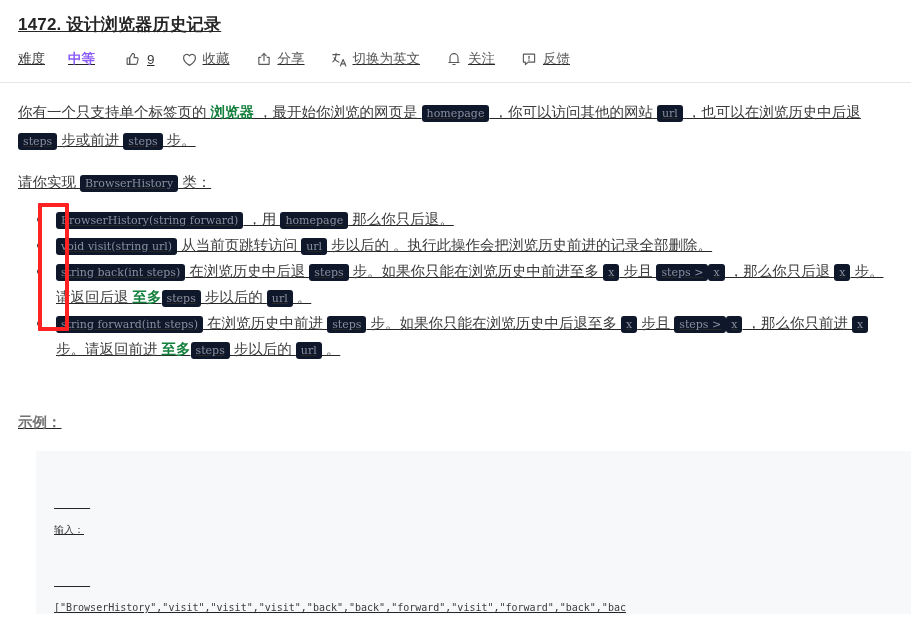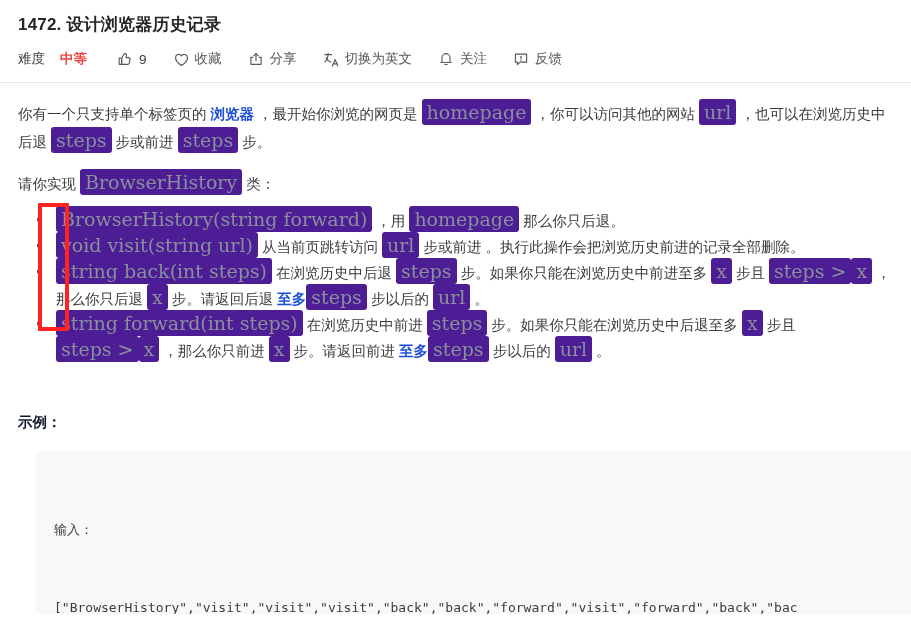--- a/index.html
+++ b/index.html
@@ -7,21 +7,21 @@
     margin: 0; padding: 0;
     width: 911px; height: 628px;
     background: #ffffff;
     overflow: hidden;
   }
   body {
     font-family: "Liberation Sans", "DejaVu Sans", sans-serif;
     color: #262626;
     -webkit-font-smoothing: antialiased;
   }
-  .page { position: relative; width: 911px; height: 628px; padding: 0 18px; }
+  .page { position: relative; width: 911px; height: 628px; padding: 0 18px; text-decoration: underline; }
 
   
   .title {
     font-size: 17px;
     font-weight: bold;
     color: #262626;
     padding-top: 13px;
     letter-spacing: .2px;
   }
   .meta-bar {
@@ -33,42 +33,42 @@
     color: #3c3c3c;
     white-space: nowrap;
   }
   .meta-item {
     display: inline-flex;
     align-items: center;
     gap: 6px;
     margin-right: 26px;
     color: #595959;
   }
-  .meta-item.difficulty { gap: 15px; margin-right: 30px; }
+  .meta-item.difficulty { gap: 23px; margin-right: 30px; }
   .diff-label { color: #3c3c3c; }
-  .diff-value { color: #ef4444; font-weight: bold; }
+  .diff-value { color: #8b5cf6; font-weight: bold; }
   .ic { display: inline-block; width: 16px; height: 16px; line-height: 0; }
   .ic svg { display: block; }
   .count { color: #3c3c3c; }
 
   .divider {
     height: 1px;
     background: #e7e7e7;
     margin: 14px -18px 0 -18px;
   }
 
   
   .content { padding-top: 16px; font-size: 14.5px; line-height: 26px; color: #3c3c3c; }
   .para { margin: 0 0 0 0; }
-  b, .b { font-weight: bold; color: #1d4ed8; }
+  b, .b { font-weight: bold; color: #15803d; }
   code, .code {
     font-family: "DejaVu Serif", "Liberation Serif", serif;
-    background: #4c1d95;
+    background: #0f172a;
     color: #8a8f9c;
-    font-size: 19px;
+    font-size: 11px;
     padding: 2px 5px;
     border-radius: 3px;
     white-space: pre;
   }
   .p2 { margin-top: 14px; }
 
   ul.methods {
     margin: 10px 0 0 0;
     padding-left: 38px;
     list-style: none;
@@ -99,30 +99,30 @@
     border-radius: 1px;
     pointer-events: none;
     z-index: 5;
   }
 
   
   .example-head {
     margin-top: 46px;
     font-size: 14.5px;
     font-weight: bold;
-    color: #0f172a;
+    color: #737373;
   }
   .codeblock {
     margin-top: 16px;
     margin-left: 18px;
     margin-right: -18px;
     background: #f7f8fa;
     padding: 14px 18px 18px 18px;
     font-family: "DejaVu Sans Mono", "Liberation Mono", monospace;
-    font-size: 13px;
+    font-size: 10px;
     line-height: 26px;
     color: #3c3c3c;
     white-space: pre;
     overflow: hidden;
     height: 163px;
   }
   .codeblock div { white-space: pre; }
 </style>
 </head>
 <body>
@@ -209,21 +209,21 @@
   <div class="content">
 
     <p class="para"><span>你有一个只支持单个标签页的 </span><b>浏览器</b><span> ，最开始你浏览的网页是 </span><code>homepage</code><span> ，你可以访问其他的网站 </span><code>url</code><span> ，也可以在浏览历史中后退 </span><code>steps</code><span> 步或前进 </span><code>steps</code><span> 步。</span></p>
 
     <p class="para p2"><span>请你实现 </span><code>BrowserHistory</code><span> 类：</span></p>
 
     <ul class="methods">
 
       <li><code>BrowserHistory(string forward)</code><span> ，用 </span><code>homepage</code><span> 那么你只后退。</span></li>
 
-      <li><code>void visit(string url)</code><span> 从当前页跳转访问 </span><code>url</code><span> 步或前进 。执行此操作会把浏览历史前进的记录全部删除。</span></li>
+      <li><code>void visit(string url)</code><span> 从当前页跳转访问 </span><code>url</code><span> 步以后的 。执行此操作会把浏览历史前进的记录全部删除。</span></li>
 
       <li><code>string back(int steps)</code><span> 在浏览历史中后退 </span><code>steps</code><span> 步。如果你只能在浏览历史中前进至多 </span><code>x</code><span> 步且 </span><code>steps &gt;</code><code>x</code><span> ，那么你只后退 </span><code>x</code><span> 步。请返回后退 </span><b>至多</b><code>steps</code><span> 步以后的 </span><code>url</code><span> 。</span></li>
 
       <li><code>string forward(int steps)</code><span> 在浏览历史中前进 </span><code>steps</code><span> 步。如果你只能在浏览历史中后退至多 </span><code>x</code><span> 步且 </span><code>steps &gt;</code><code>x</code><span> ，那么你只前进 </span><code>x</code><span> 步。请返回前进 </span><b>至多</b><code>steps</code><span> 步以后的 </span><code>url</code><span> 。</span></li>
     </ul>
 
     <div class="example-head">示例：</div>
 
     <div class="codeblock">
       <div>输入：</div>

